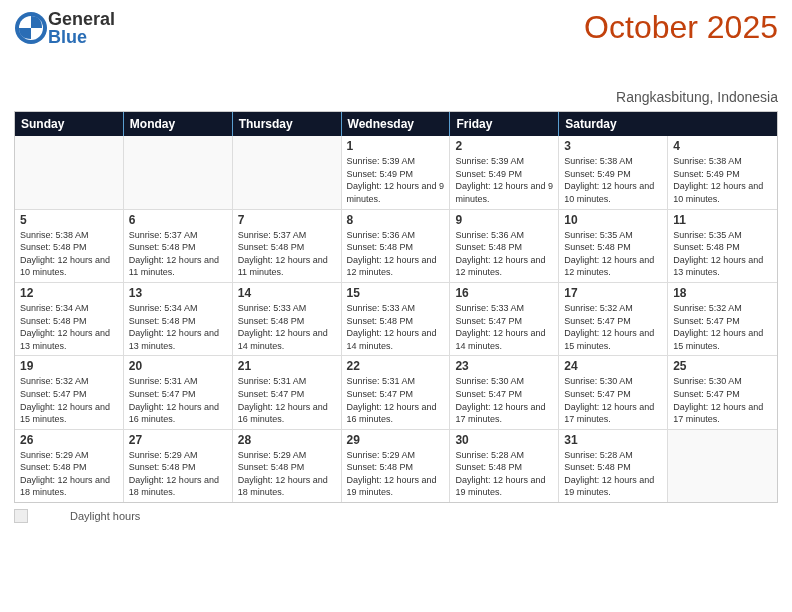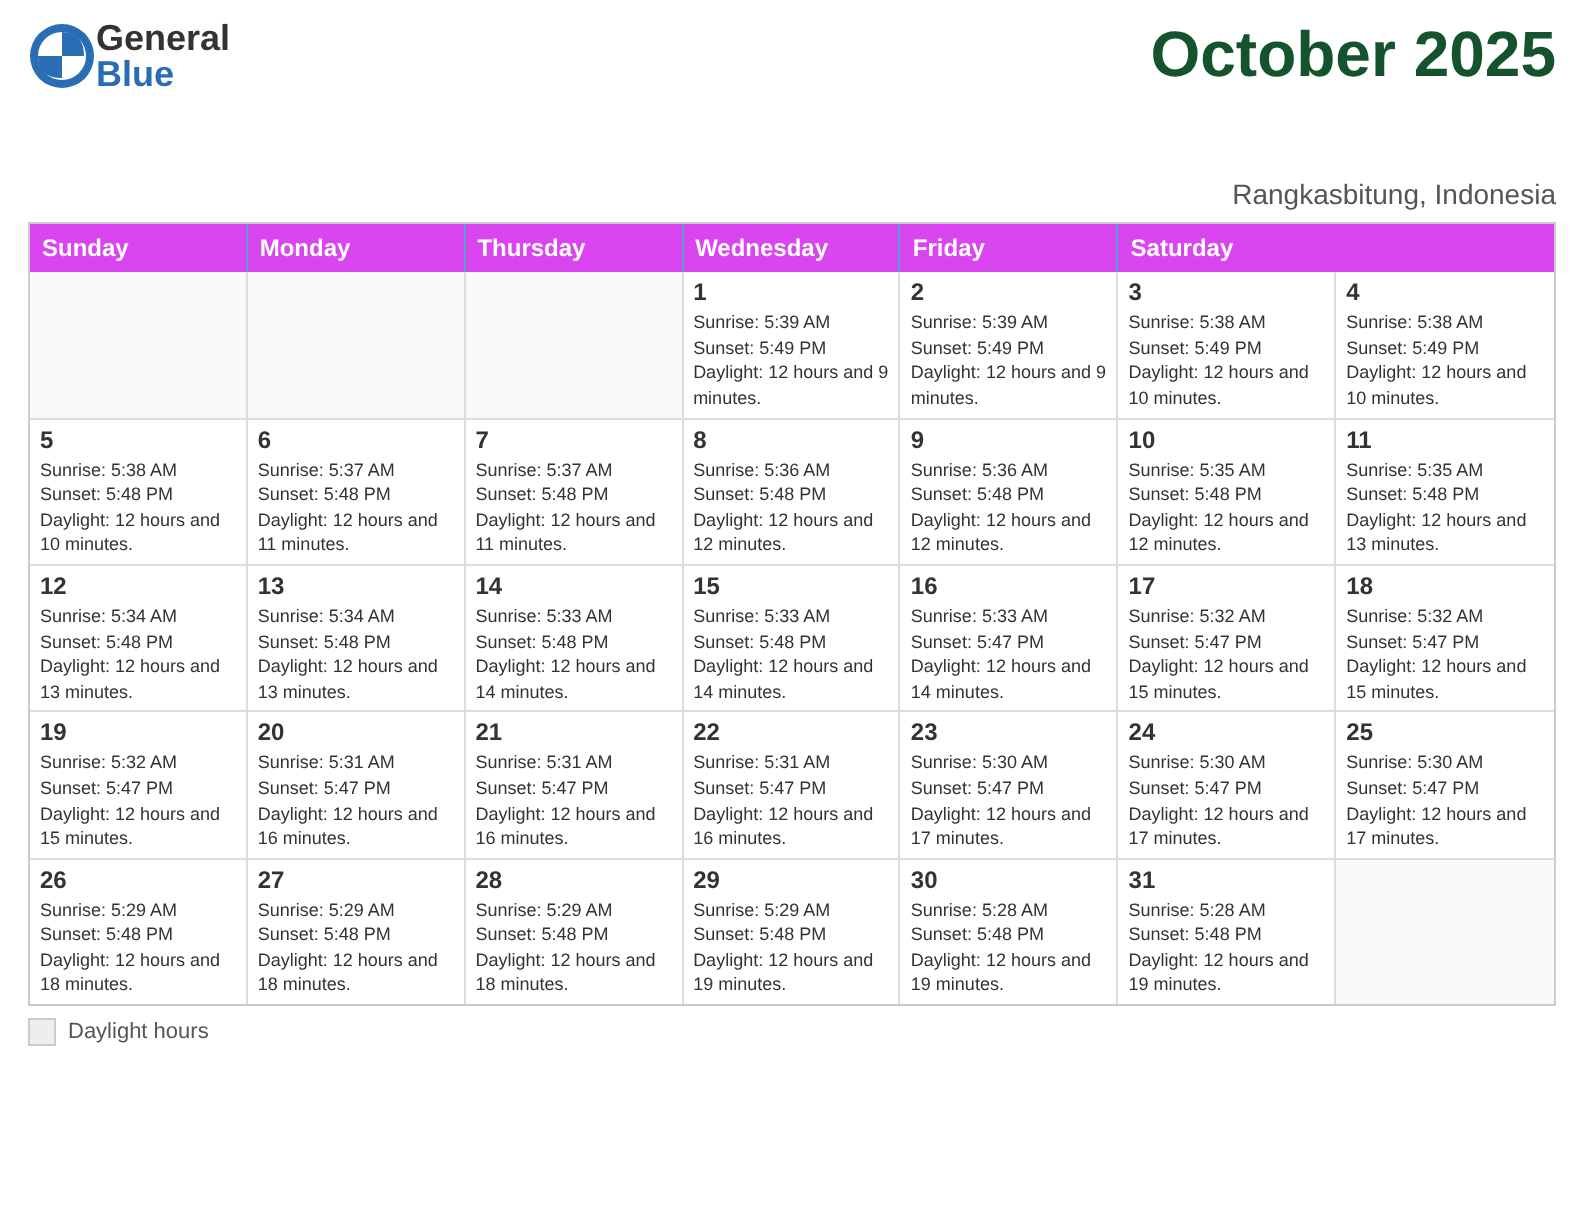--- a/index.html
+++ b/index.html
@@ -40,39 +40,39 @@
     .logo-blue {
       font-size: 18px;
       font-weight: bold;
       color: #2a6db5;
     }
     .title-area {
       text-align: right;
     }
     .month-title {
       font-size: 32px;
-      font-weight: bold;
-      color: #14532d;
+      font-weight: normal;
+      color: #c2410c;
       line-height: 1.1;
     }
     .subtitle {
       font-size: 14px;
       color: #555;
       margin-top: 44px;
     }
     .calendar {
       flex: 1;
       display: flex;
       flex-direction: column;
       border: 1px solid #ccc;
     }
     .cal-header {
       display: grid;
       grid-template-columns: repeat(7, 1fr);
-      background: #d946ef;
+      background: #0f172a;
     }
     .cal-header-cell {
       color: #fff;
       font-weight: bold;
       font-size: 12px;
       padding: 5px 6px;
       border-right: 1px solid #5a9fd1;
     }
     .cal-header-cell:last-child {
       border-right: none;
@@ -115,20 +115,21 @@
       font-size: 9px;
       color: #333;
       line-height: 1.4;
     }
     .footer {
       display: flex;
       align-items: center;
       margin-top: 6px;
       font-size: 11px;
       color: #555;
+      gap: 36px;
     }
     .footer-box {
       width: 14px;
       height: 14px;
       background: #eee;
       border: 1px solid #ccc;
       margin-right: 6px;
       display: inline-block;
     }
   </style>

